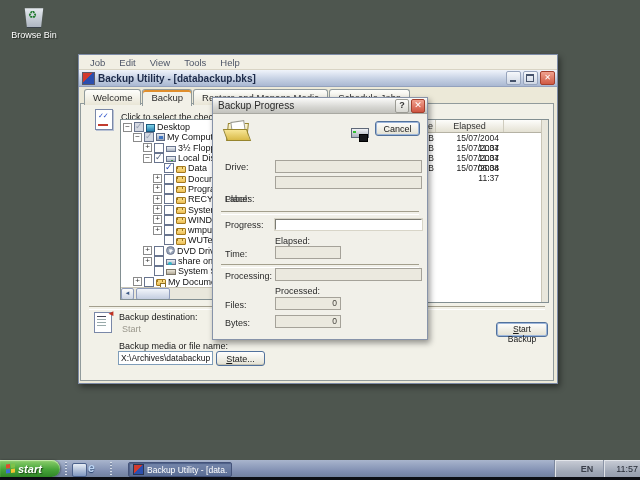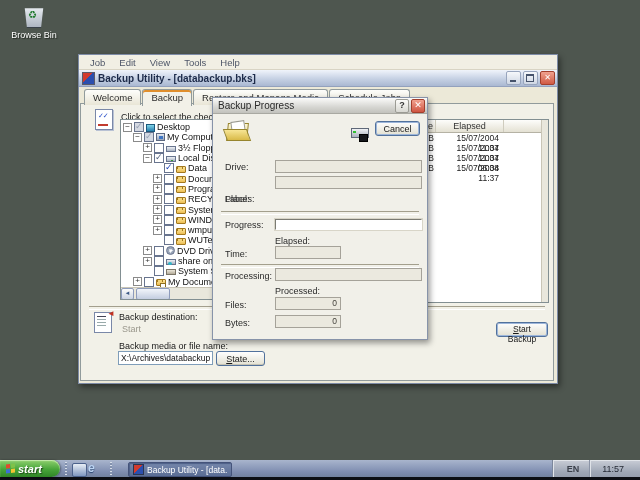--- a/index.html
+++ b/index.html
@@ -178,23 +178,23 @@
   #ql1{left:72px;background:linear-gradient(#e8eef6,#7f97c0);border:1px solid #4c628c;border-radius:2px;}
   #ql2{left:88px;font-size:12px;line-height:11px;font-weight:bold;font-style:italic;color:#bcd4f2;text-shadow:0 1px 1px #27426e;}
   #taskbtn{position:absolute;left:128px;top:2px;width:104px;height:15px;border-radius:2px;
     background:linear-gradient(#7687ab,#5a6d95);border:1px solid #44537a;box-shadow:inset 1px 1px 1px #4d5f87;
     display:flex;align-items:center;padding:0 4px;box-sizing:border-box;}
   #taskbtn .tb-ico{width:9px;height:9px;flex:none;margin-right:3px;
     background:linear-gradient(135deg,#d23a2e 0 45%,#2c4fae 45% 100%);border:1px solid #2c3550;}
   #taskbtn .tb-txt{font-size:8.5px;color:#fff;white-space:nowrap;overflow:hidden;}
   #tray{position:absolute;right:0;top:0;height:17px;display:flex;align-items:center;
     background:linear-gradient(#c9cdd6,#9fa7b6 70%,#969eae);border-left:1px solid #7c879c;box-shadow:inset 1px 1px 0 #e2e5ea;}
-  #tray-en{font-size:9px;font-weight:bold;color:#3a3f4a;padding:0 10px 0 14px;}
+  #tray-en{font-size:9px;font-weight:bold;color:#3a3f4a;padding:0 10px 0 26px;}
   #tray-clockbox{height:17px;display:flex;align-items:center;border-left:1px solid #8b94a6;
-    box-shadow:inset 1px 0 0 #dfe2e8;padding:0 16px 0 12px;}
+    box-shadow:inset 1px 0 0 #dfe2e8;padding:0 2px 0 12px;}
   #tray-clock{font-size:9px;color:#252a35;}
 </style>
 </head>
 <body>
 
 <div id="recycle">
   <div class="rb-glyph"></div>
   <div class="rb-label">Browse Bin</div>
 </div>
 

